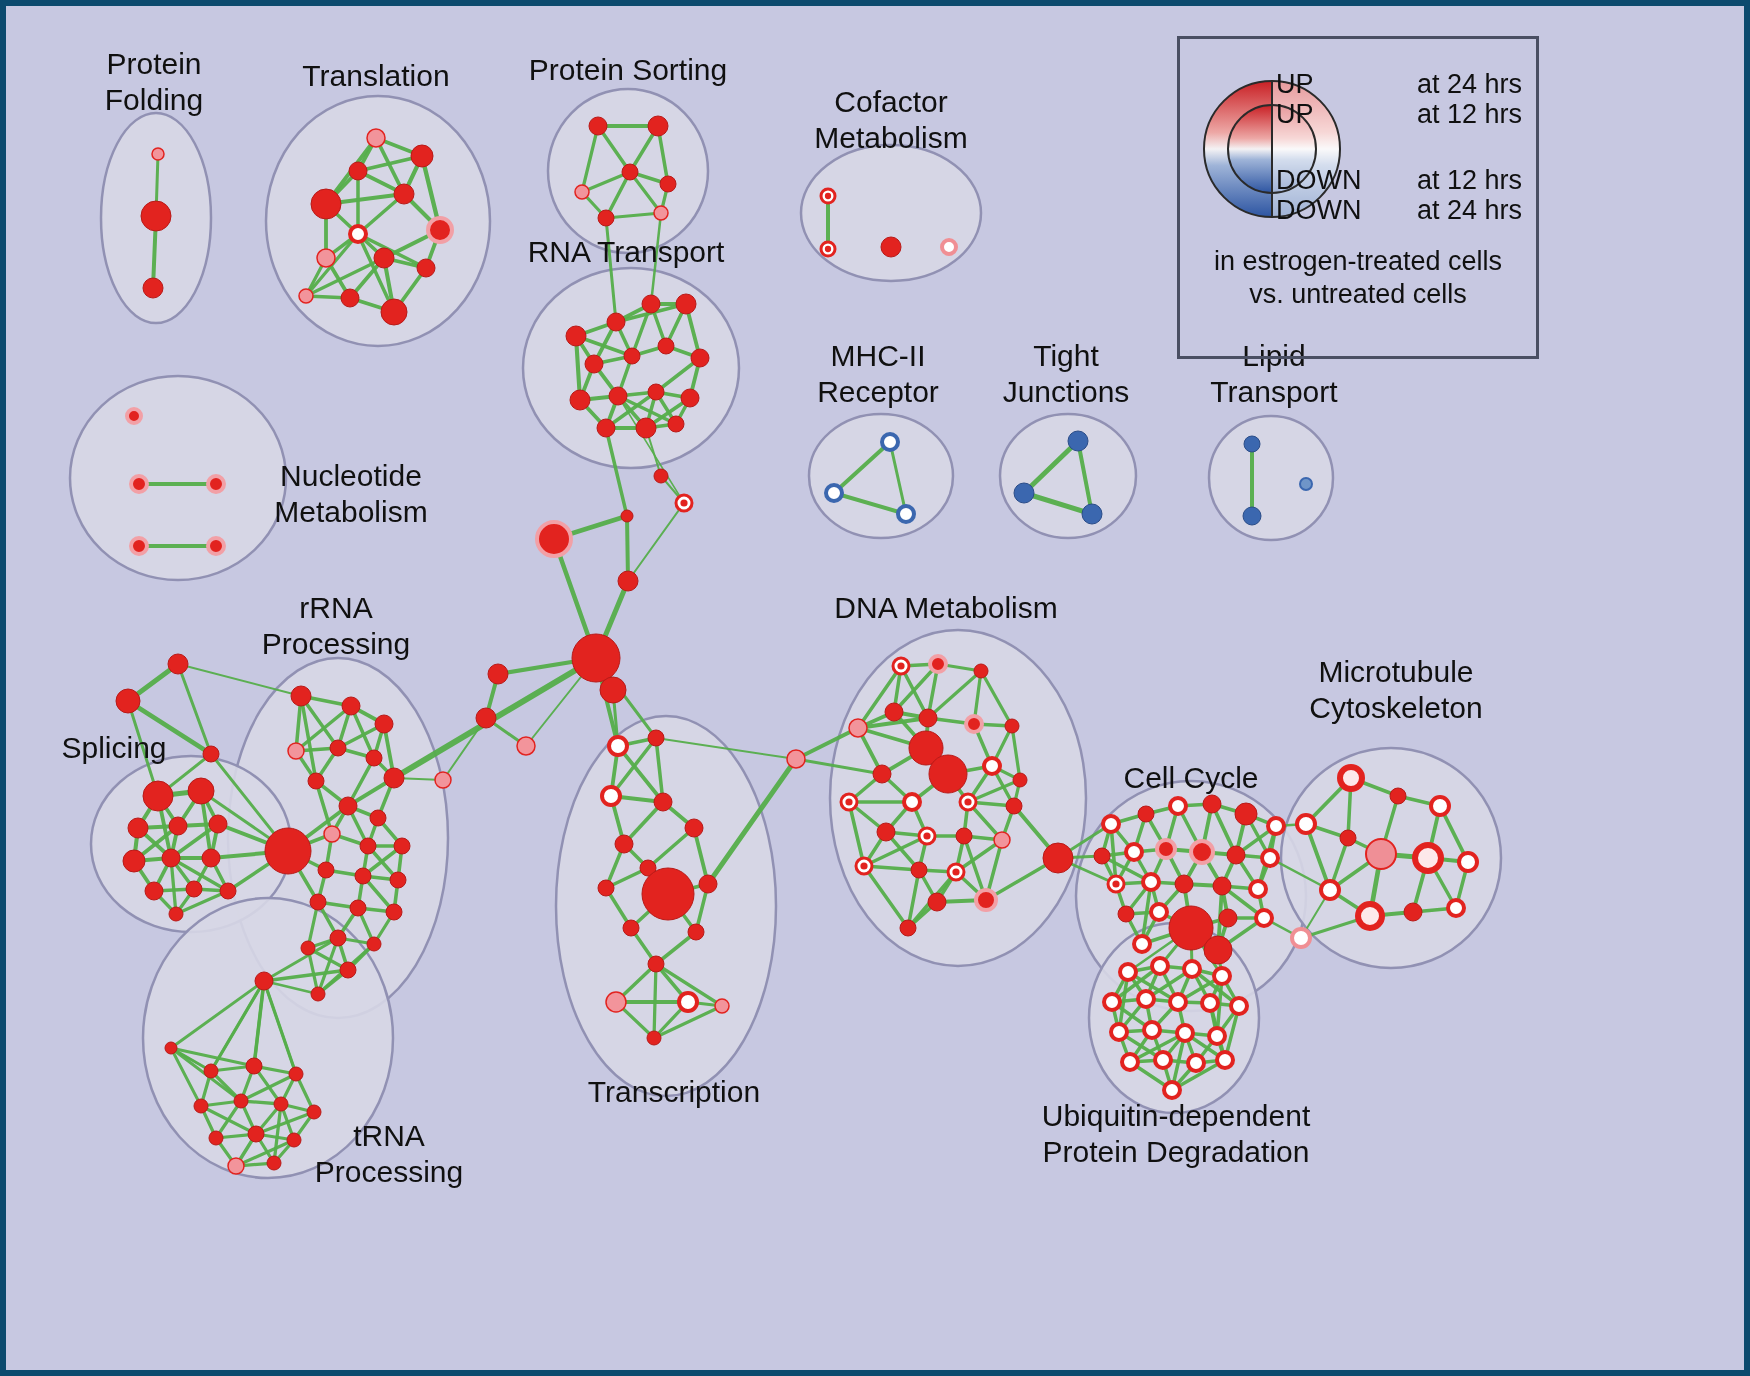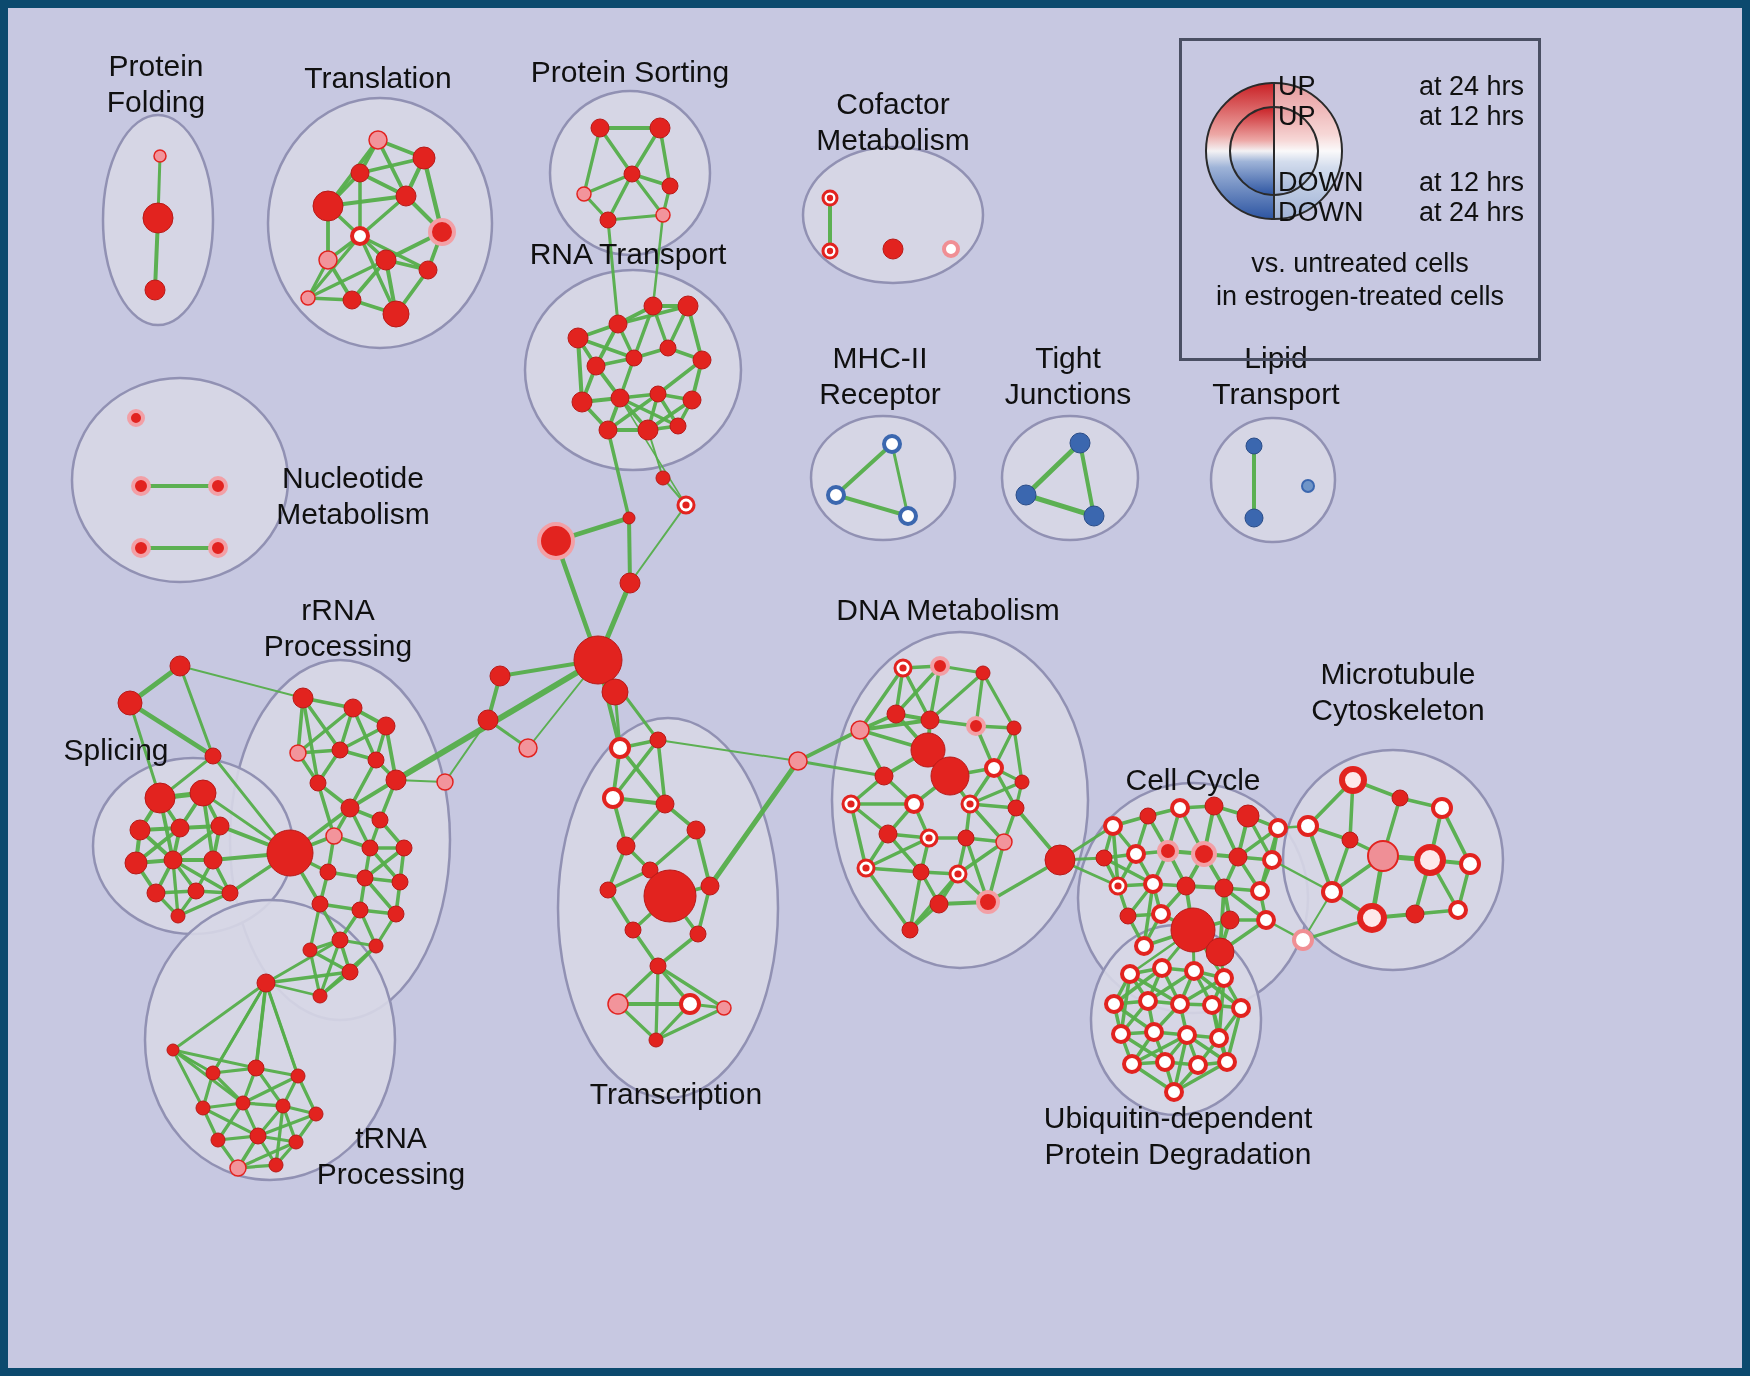--- a/index.html
+++ b/index.html
@@ -1,16 +1,16 @@
 <!DOCTYPE html>
 <html><head>
 <meta charset="utf-8">
 <style>
   html,body{margin:0;padding:0;background:#a9aacb;font-family:"Liberation Sans",sans-serif;}
-  #figure{position:relative;width:1750px;height:1376px;background:#c7c8e1;border:8px solid #0c4a6e;box-sizing:border-box;overflow:hidden;}
+  #figure{position:relative;width:1750px;height:1376px;background:#c7c8e1;border:6px solid #0c4a6e;box-sizing:border-box;overflow:hidden;}
   #net-svg{position:absolute;left:0;top:0;}
   .legend{position:absolute;left:1171px;top:30px;width:362px;height:323px;border:3px solid #4a4f63;box-sizing:border-box;background:transparent;color:#101010;}
   .legend-rings{position:absolute;left:12px;top:30px;}
   .legend-row{position:absolute;left:96px;right:14px;display:flex;justify-content:space-between;font-size:27px;line-height:30px;}
   .legend-row .dir{font-weight:normal;}
   .legend-note{position:absolute;left:0;right:0;top:206px;text-align:center;font-size:27px;line-height:33px;}
   .r1{top:30px;} .r2{top:60px;} .r3{top:126px;} .r4{top:156px;}
 </style>
 </head>
 <body>
@@ -825,17 +825,17 @@
     </div>
     <div class="legend-row r3">
       <span class="dir">DOWN</span>
       <span class="time">at 12 hrs</span>
     </div>
     <div class="legend-row r4">
       <span class="dir">DOWN</span>
       <span class="time">at 24 hrs</span>
     </div>
     <div class="legend-note">
+      <div>in estrogen-treated cells</div>
       <div>vs. untreated cells</div>
-      <div>in estrogen-treated cells</div>
     </div>
   </div>
 </div>
 
 </body></html>

